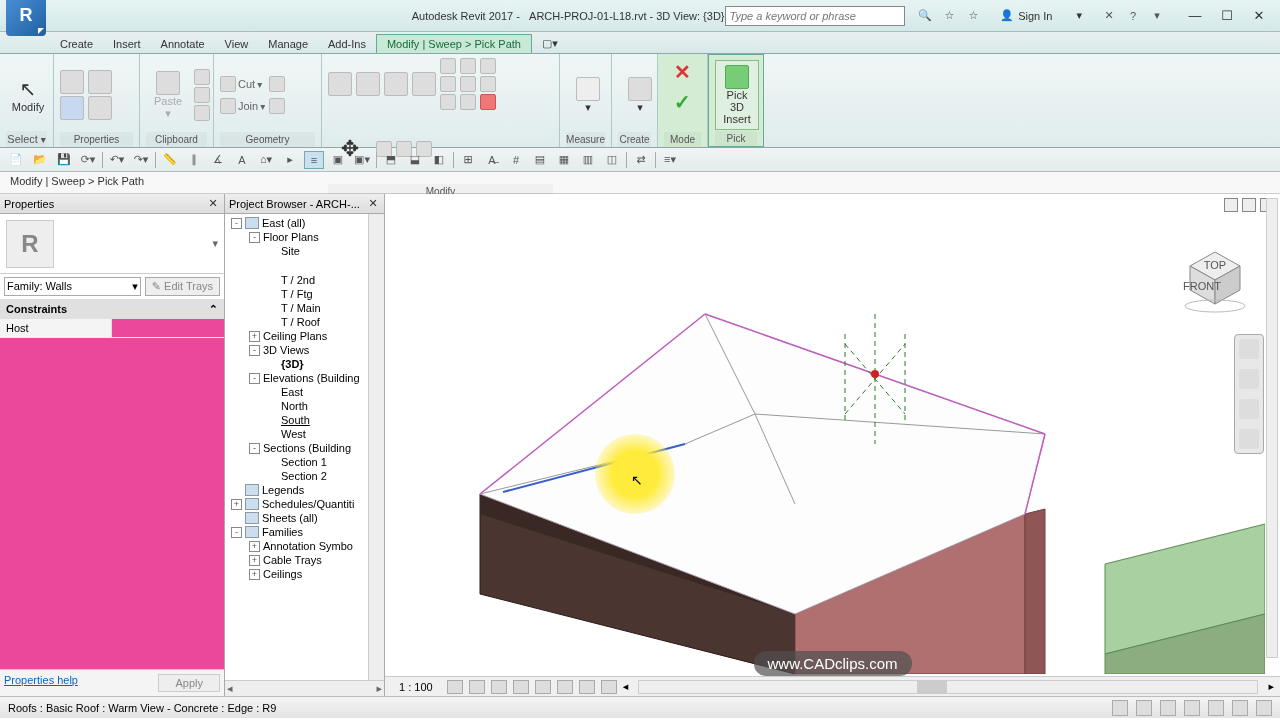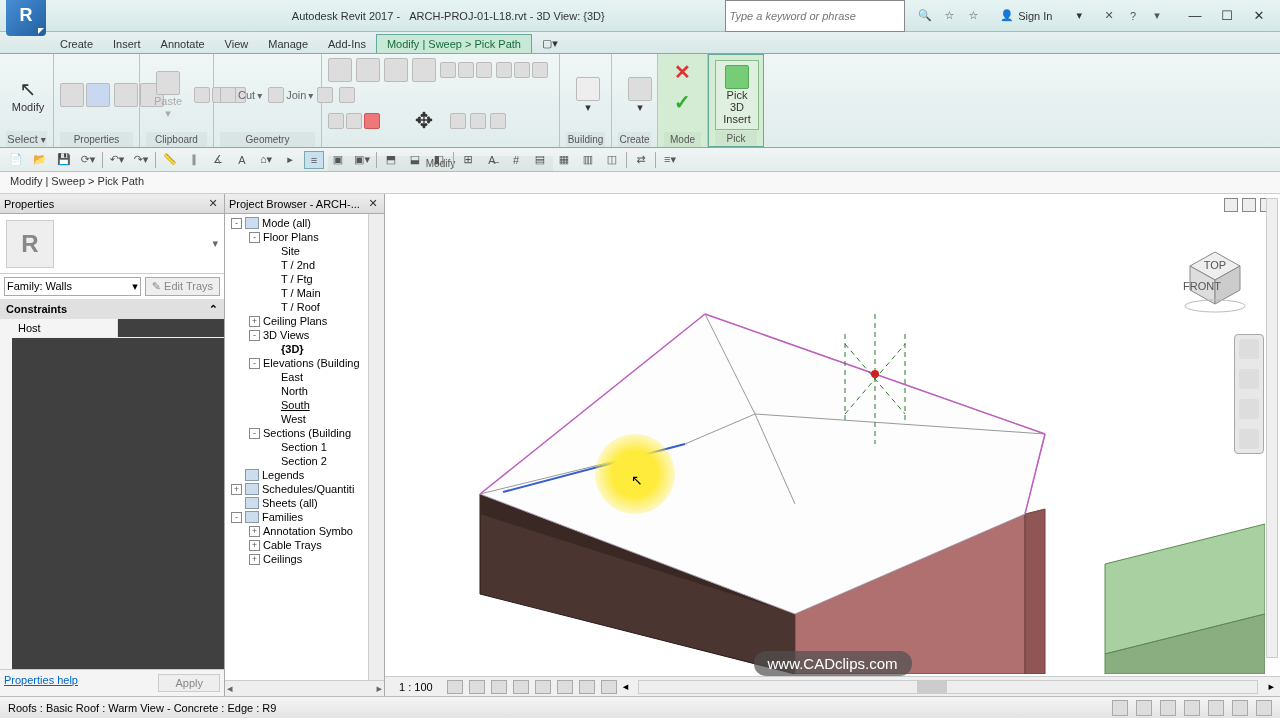--- a/index.html
+++ b/index.html
@@ -2,22 +2,22 @@
 <html><head>
 <meta charset="utf-8">
 <style>
 * { margin: 0; padding: 0; box-sizing: border-box; font-family: "Segoe UI", Tahoma, sans-serif; font-size: 11px; }
 body { background: #fff; width: 1280px; height: 720px; overflow: hidden; position: relative; }
 
 
 .titlebar { height: 32px; background: linear-gradient(#e8f4f4, #d4e8e8); display: flex; align-items: center; border-bottom: 1px solid #a0c0c0; }
 .app-icon { width: 40px; height: 40px; background: linear-gradient(135deg, #4a90d9, #2060a0); border-radius: 4px; margin: 2px 6px; position: relative; display: flex; align-items: center; justify-content: center; color: #fff; font-size: 18px; font-weight: bold; }
 .app-icon::after { content: ""; position: absolute; bottom: 2px; right: 2px; border: 3px solid transparent; border-top-color: #fff; border-left-color: #fff; }
-.title-text { flex: 1; text-align: center; padding-left: 120px; color: #333; }
-.search-box { width: 180px; height: 32px; border: 1px solid #888; background: #fff; padding: 0 4px; color: #888; font-style: italic; margin-right: 4px; }
+.title-text { flex: 1; text-align: right; padding-left: 120px; color: #333; }
+.search-box { width: 180px; height: 20px; border: 1px solid #888; background: #fff; padding: 0 4px; color: #888; font-style: italic; margin-right: 4px; }
 .title-icons { display: flex; gap: 6px; align-items: center; padding: 0 8px; }
 .ti { width: 18px; height: 18px; display: flex; align-items: center; justify-content: center; color: #555; }
 .signin { display: flex; align-items: center; gap: 4px; padding: 0 10px; color: #333; }
 .win-controls { display: flex; gap: 18px; padding: 0 14px; }
 .win-btn { width: 14px; height: 14px; display: flex; align-items: center; justify-content: center; color: #333; font-size: 13px; }
 
 
 .ribbon-tabs { height: 22px; background: linear-gradient(#e8f0f0, #d8e8e8); display: flex; align-items: flex-end; padding-left: 50px; border-bottom: 1px solid #8aa; }
 .rtab { padding: 3px 10px; color: #333; cursor: pointer; }
 .rtab.active { background: #c8e8d8; border: 1px solid #6a9; border-bottom: none; color: #1a6b3a; }
@@ -27,21 +27,21 @@
 .rpanel { border-right: 1px solid #b0c8c8; display: flex; flex-direction: column; justify-content: space-between; padding: 4px 6px 0; }
 .rpanel-label { text-align: center; color: #555; font-size: 10px; padding: 2px 0; background: rgba(0,0,0,0.03); }
 .rpanel-body { flex: 1; display: flex; align-items: center; gap: 4px; }
 .rbtn { display: flex; flex-direction: column; align-items: center; justify-content: center; padding: 2px 4px; color: #333; min-width: 28px; }
 .rbtn.big { min-width: 44px; height: 70px; }
 .rbtn.disabled { color: #aaa; align-items: center; }
 .ricon { width: 24px; height: 24px; background: #ddd; border: 1px solid #bbb; border-radius: 2px; }
 .ricon.sm { width: 16px; height: 16px; }
 .ricon.green { background: #7c7; border-color: #5a5; }
 .ricon.red { background: #e77; border-color: #c55; }
-.rcol { display: flex; flex-direction: row; gap: 2px; }
+.rcol { display: flex; flex-direction: column; gap: 2px; }
 .rrow { display: flex; align-items: center; gap: 2px; font-size: 10px; color: #666; }
 .rpanel.highlight { background: #d4ecd4; }
 
 
 .qat { height: 24px; background: linear-gradient(#f0f4f4, #e4ecec); display: flex; align-items: center; gap: 4px; padding: 0 6px; border-bottom: 1px solid #b0c0c0; }
 .qat-btn { width: 20px; height: 18px; display: flex; align-items: center; justify-content: center; color: #555; border: 1px solid transparent; }
 .qat-btn.active { background: #c8e0f0; border-color: #7aa; }
 
 
 .context-bar { height: 22px; background: #f8f8f8; padding: 3px 10px; color: #333; border-bottom: 1px solid #ccc; }
@@ -53,21 +53,21 @@
 .panel-close { width: 14px; height: 14px; display: flex; align-items: center; justify-content: center; color: #333; cursor: pointer; }
 
 
 .props { width: 225px; }
 .props-preview { height: 60px; display: flex; align-items: center; padding: 6px; border-bottom: 1px solid #ccc; background: #fff; }
 .props-preview-icon { width: 48px; height: 48px; background: #eee; border: 1px solid #ccc; display: flex; align-items: center; justify-content: center; color: #888; font-size: 24px; font-weight: bold; }
 .props-row { display: flex; align-items: center; padding: 3px 4px; border-bottom: 1px solid #ddd; background: #fff; }
 .props-select { flex: 1; border: 1px solid #aaa; padding: 2px; background: #fff; }
 .props-edit { padding: 2px 6px; border: 1px solid #aaa; background: #eee; color: #888; margin-left: 4px; }
 .props-section { background: #e0e0e0; padding: 3px 6px; font-weight: bold; display: flex; justify-content: space-between; }
-.props-grid { flex: 1; background: #404040; margin-left: 12px; }
+.props-grid { flex: 1; background: #ec4899; }
 .props-cell { display: flex; border-bottom: 1px solid #eee; }
 .props-cell > div { padding: 3px 6px; }
 .props-cell > div:first-child { width: 50%; background: #f4f4f4; border-right: 1px solid #ddd; }
 .props-footer { display: flex; justify-content: space-between; padding: 4px; border-top: 1px solid #ccc; }
 .props-footer a { color: #0066cc; text-decoration: underline; }
 .props-footer button { padding: 2px 16px; color: #888; border: 1px solid #ccc; background: #eee; }
 
 
 .browser { width: 160px; }
 .tree { flex: 1; background: #fff; overflow-y: auto; padding: 2px 0; }
@@ -240,21 +240,21 @@
     </div>
     <div class="rpanel-label">Modify</div>
   </div>
   <div class="rpanel" style="width:52px">
     <div class="rpanel-body">
         <div class="rbtn big">
           <div class="ricon" style="background:#eee"></div>
           <span>▾</span>
         </div>
       </div>
-    <div class="rpanel-label">Building</div>
+    <div class="rpanel-label">Measure</div>
   </div>
   <div class="rpanel" style="width:46px">
     <div class="rpanel-body">
         <div class="rbtn big">
           <div class="ricon"></div>
           <span>▾</span>
         </div>
       </div>
     <div class="rpanel-label">Create</div>
   </div>
@@ -353,30 +353,30 @@
   <div class="panel browser">
     <div class="panel-header">
       <span>Project Browser - ARCH-...</span>
       <span class="panel-close">✕</span>
     </div>
     <div class="browser-body">
       <div class="tree" id="tree">
           <div class="tree-item" style="padding-left: 6px;">
             <span class="tree-toggle">-</span>
             <span class="tree-icon"></span>
-            <span>Mode (all)</span>
+            <span>East (all)</span>
           </div>
           <div class="tree-item" style="padding-left: 24px;">
             <span class="tree-toggle">-</span>
             <span>Floor Plans</span>
           </div>
           <div class="tree-item" style="padding-left: 56px;">
             <span>Site</span>
           </div>
-          <div class="tree-item" style="padding-left: 56px;">
+          <div class="tree-item" style="padding-left: 56px; margin-top: 15px;">
             <span>T / 2nd</span>
           </div>
           <div class="tree-item" style="padding-left: 56px;">
             <span>T / Ftg</span>
           </div>
           <div class="tree-item" style="padding-left: 56px;">
             <span>T / Main</span>
           </div>
           <div class="tree-item" style="padding-left: 56px;">
             <span>T / Roof</span>

